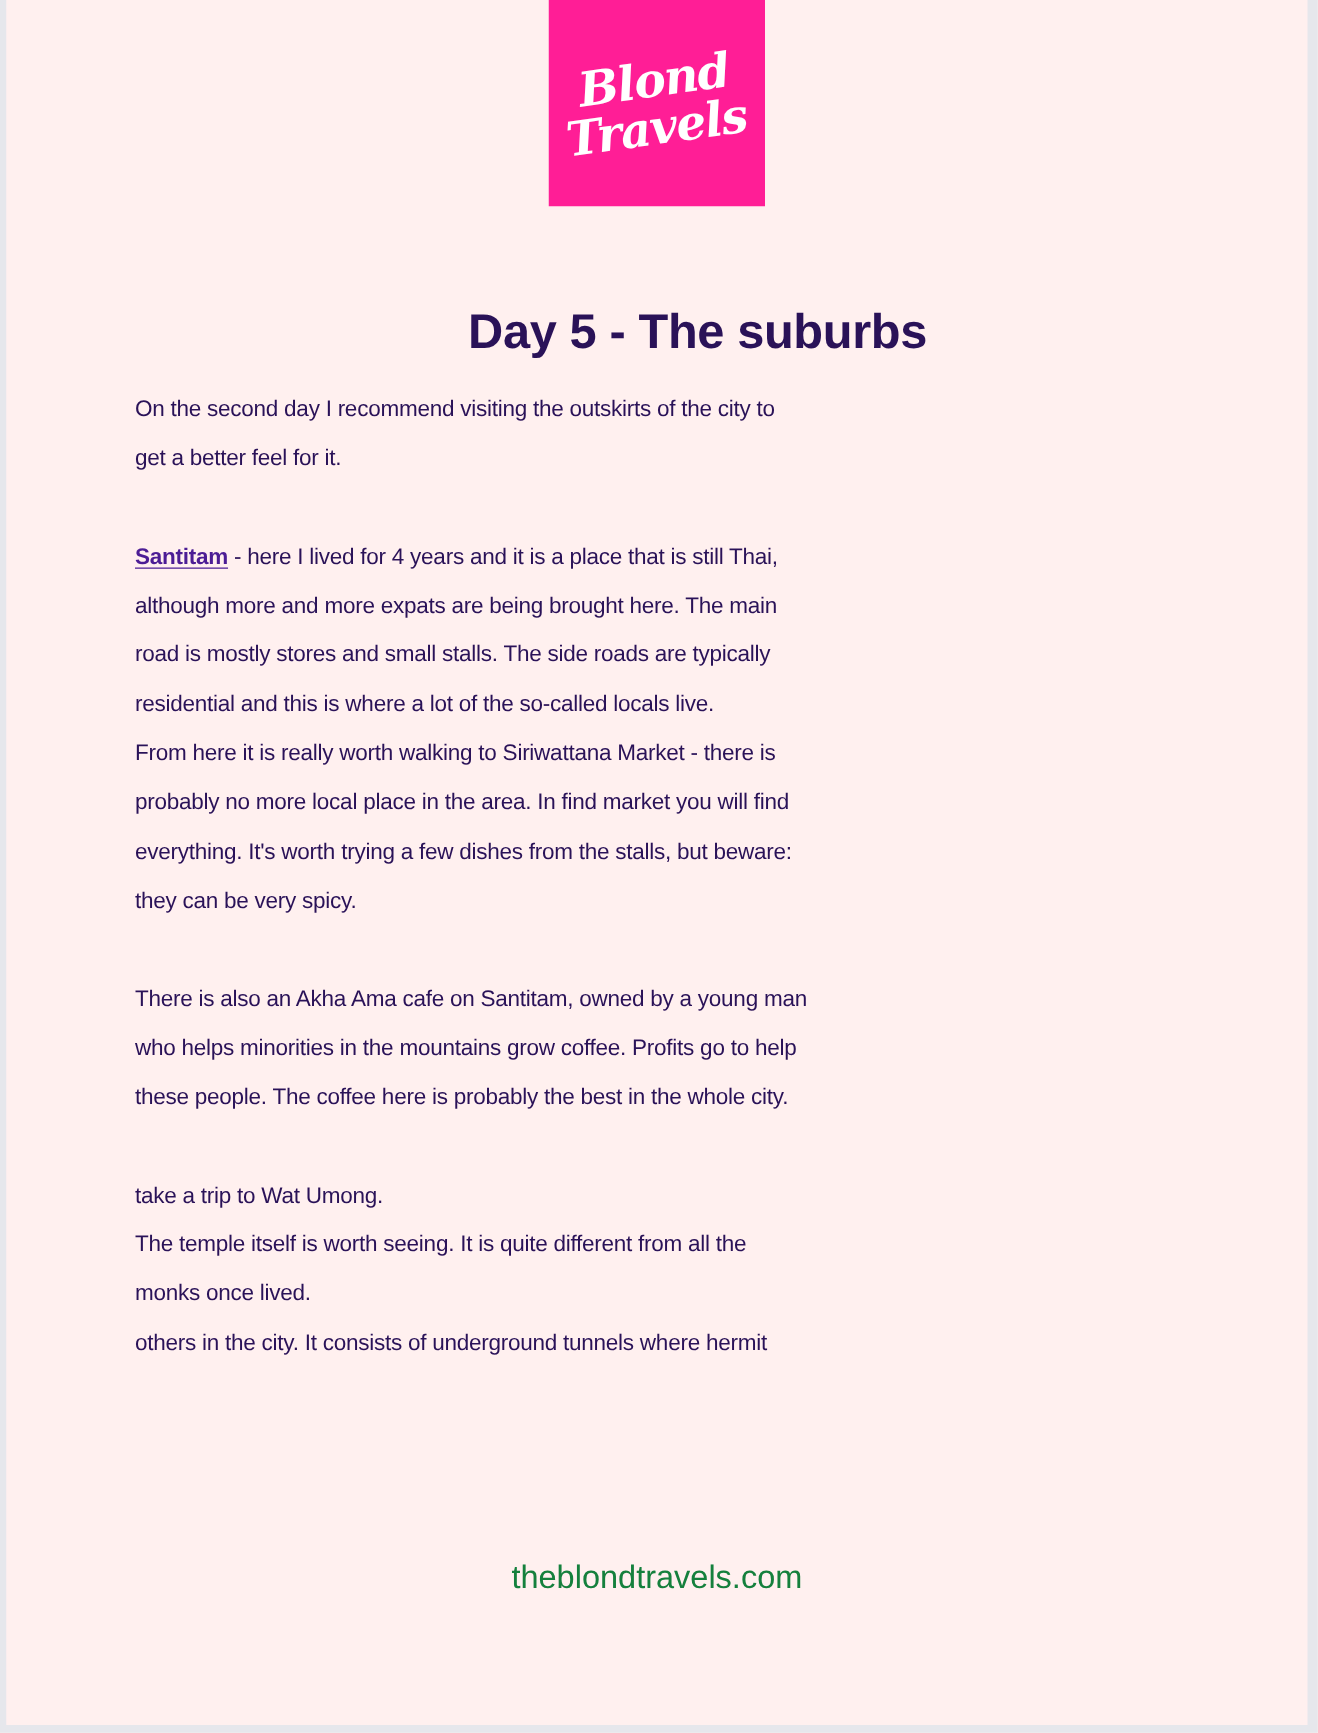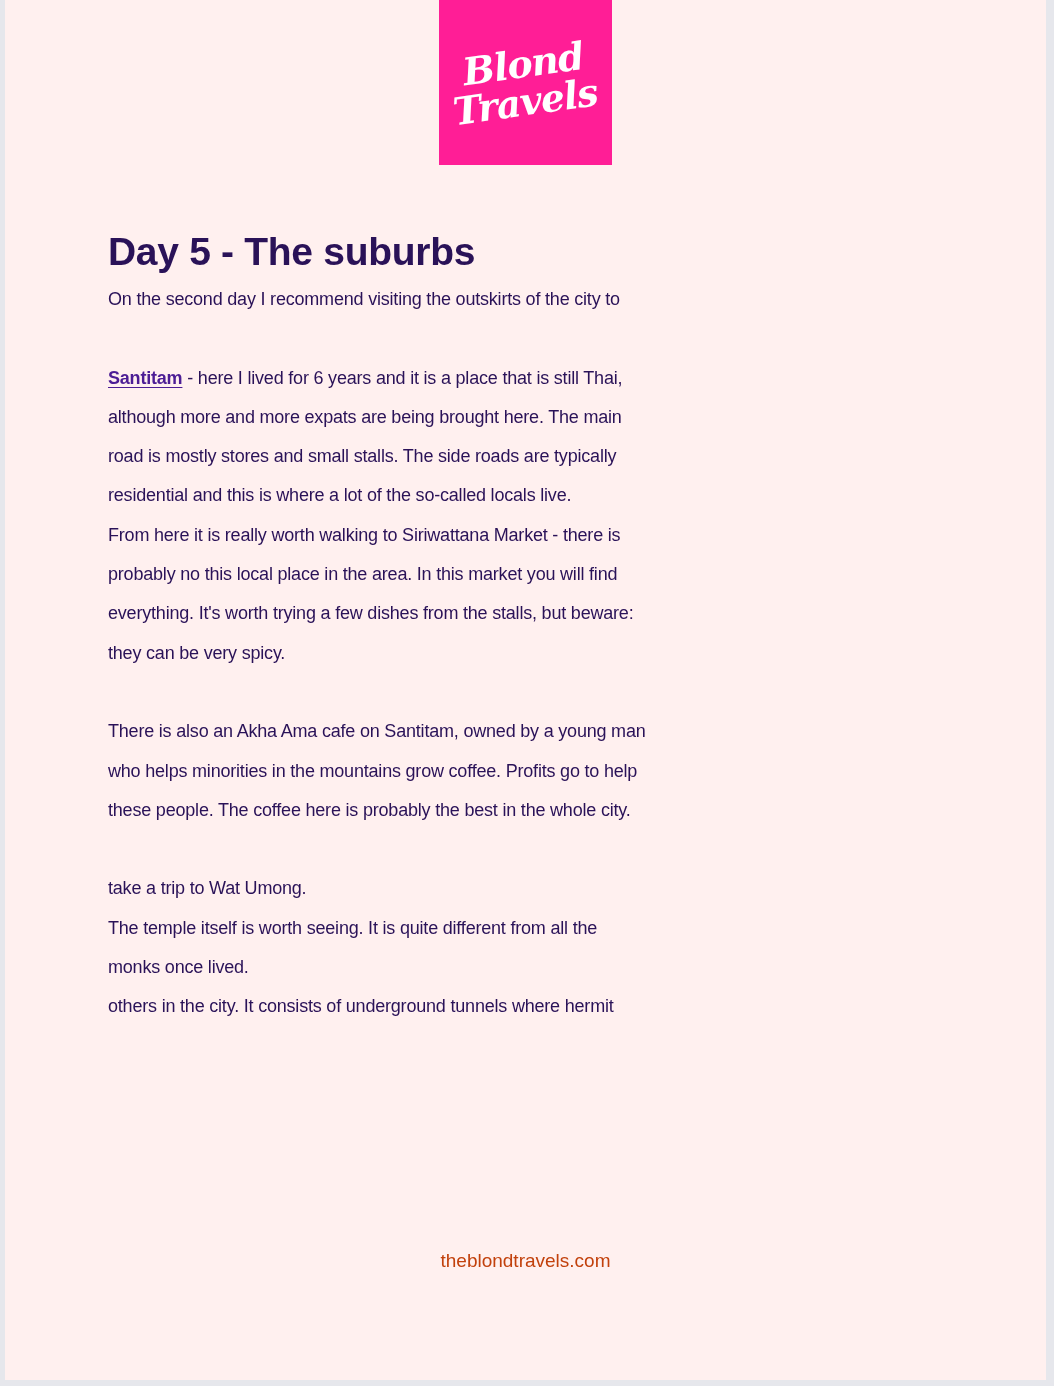--- a/index.html
+++ b/index.html
@@ -44,25 +44,26 @@
     .logo-text .l2 { margin-left: -6px; }
     .content {
       position: absolute;
       left: 103px;
       top: 224px;
       width: 900px;
       color: #2a1258;
       font-family: "Liberation Sans", sans-serif;
     }
     h1 {
-      margin: 0;
+      margin: 14px;
       font-size: 39px;
       font-weight: bold;
       line-height: 56px;
       letter-spacing: -0.3px;
+      text-align: center;
     }
     p {
       margin: 0;
       font-size: 18px;
       line-height: 39.3px;
       letter-spacing: -0.2px;
     }
     .gap { height: 39.3px; }
     .term {
       font-weight: bold;
@@ -70,54 +71,55 @@
       text-underline-offset: 3px;
       cursor: pointer;
       color: #4c1d95;
     }
     .footer {
       position: absolute;
       left: 0;
       width: 1041px;
       top: 1246px;
       text-align: center;
-      color: #c2410c;
+      color: #15803d;
       font-family: "Liberation Sans", sans-serif;
-      font-size: 19px;
+      font-size: 26px;
       line-height: 30px;
     }
   </style>
 </head>
 <body>
 
 <div class="page">
 
   <div class="logo">
     <div class="logo-text">
       <span>Blond</span>
       <span class="l2">Travels</span>
     </div>
   </div>
 
   <div class="content">
     <h1>Day 5 - The suburbs</h1>
 
     <div>
       <p>On the second day I recommend visiting the outskirts of the city to</p>
+      <p>get a better feel for it.</p>
     </div>
 
     <div class="gap"></div>
 
     <div>
-      <p><a class="term">Santitam</a><span> - here I lived for 6 years and it is a place that is still Thai,</span></p>
+      <p><a class="term">Santitam</a><span> - here I lived for 4 years and it is a place that is still Thai,</span></p>
       <p>although more and more expats are being brought here. The main</p>
       <p>road is mostly stores and small stalls. The side roads are typically</p>
       <p>residential and this is where a lot of the so-called locals live.</p>
       <p>From here it is really worth walking to Siriwattana Market - there is</p>
-      <p>probably no this local place in the area. In this market you will find</p>
+      <p>probably no more local place in the area. In find market you will find</p>
       <p>everything. It's worth trying a few dishes from the stalls, but beware:</p>
       <p>they can be very spicy.</p>
     </div>
 
     <div class="gap"></div>
 
     <div>
       <p>There is also an Akha Ama cafe on Santitam, owned by a young man</p>
       <p>who helps minorities in the mountains grow coffee. Profits go to help</p>
       <p>these people. The coffee here is probably the best in the whole city.</p>

